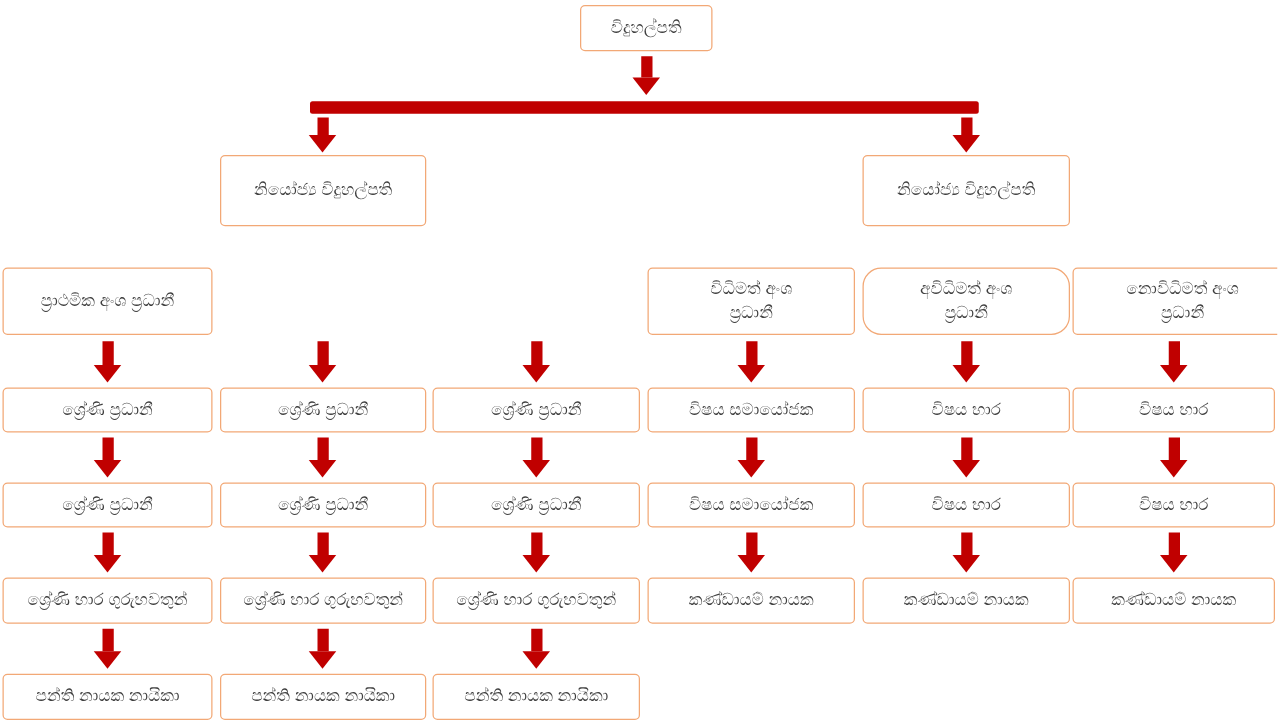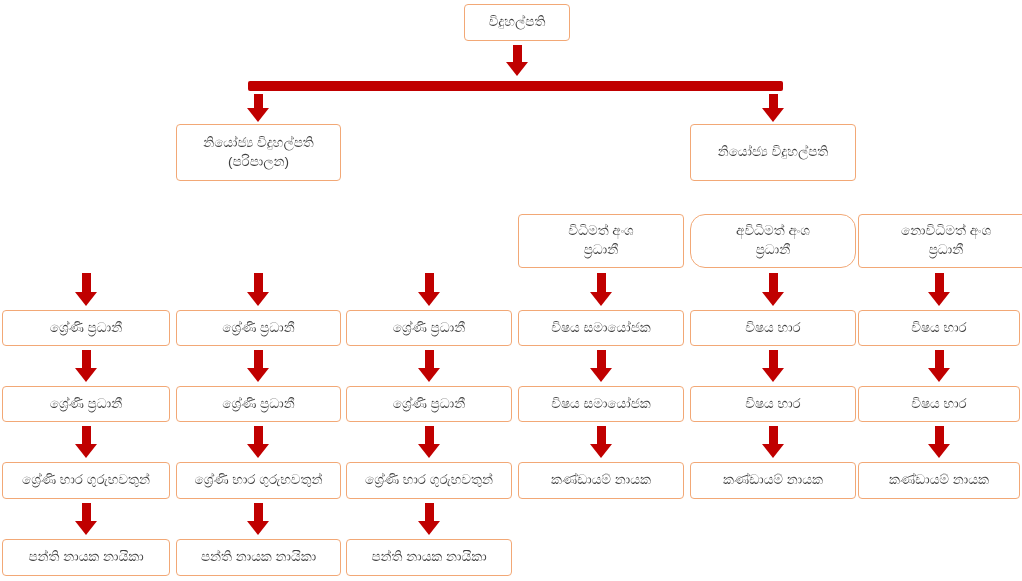--- a/index.html
+++ b/index.html
@@ -83,26 +83,26 @@
     <div class="stem"></div>
     <div class="head"></div>
   </div>
   <div class="arrow" style="left:762px; top:94px; height:28px;">
     <div class="stem"></div>
     <div class="head"></div>
   </div>
 
   <div class="box" style="left:176px; top:124px; width:165px; height:57px;">
     <div class="box-line">නියෝජ්‍ය විදුහල්පති</div>
-    <div class="box-line">(පරිපාලන)</div>
   </div>
   <div class="box" style="left:690px; top:124px; width:166px; height:57px;">
     <div class="box-line">නියෝජ්‍ය විදුහල්පති</div>
   </div>
 
+  <div class="box" style="left:2px;   top:214px; width:168px; height:54px;">ප්‍රාථමික අංශ ප්‍රධානී</div>
   <div class="box" style="left:518px; top:214px; width:166px; height:54px;">විධිමත් අංශ
 ප්‍රධානී</div>
   <div class="box" style="left:690px; top:214px; width:166px; height:54px;border-radius:15px;">අවිධිමත් අංශ
 ප්‍රධානී</div>
   <div class="box" style="left:858px; top:214px; width:176px; height:54px;">නොවිධිමත් අංශ
 ප්‍රධානී</div>
 
   <div class="arrow" style="left:75px;  top:273px; height:33px;">
       <div class="stem"></div>
       <div class="head"></div>

